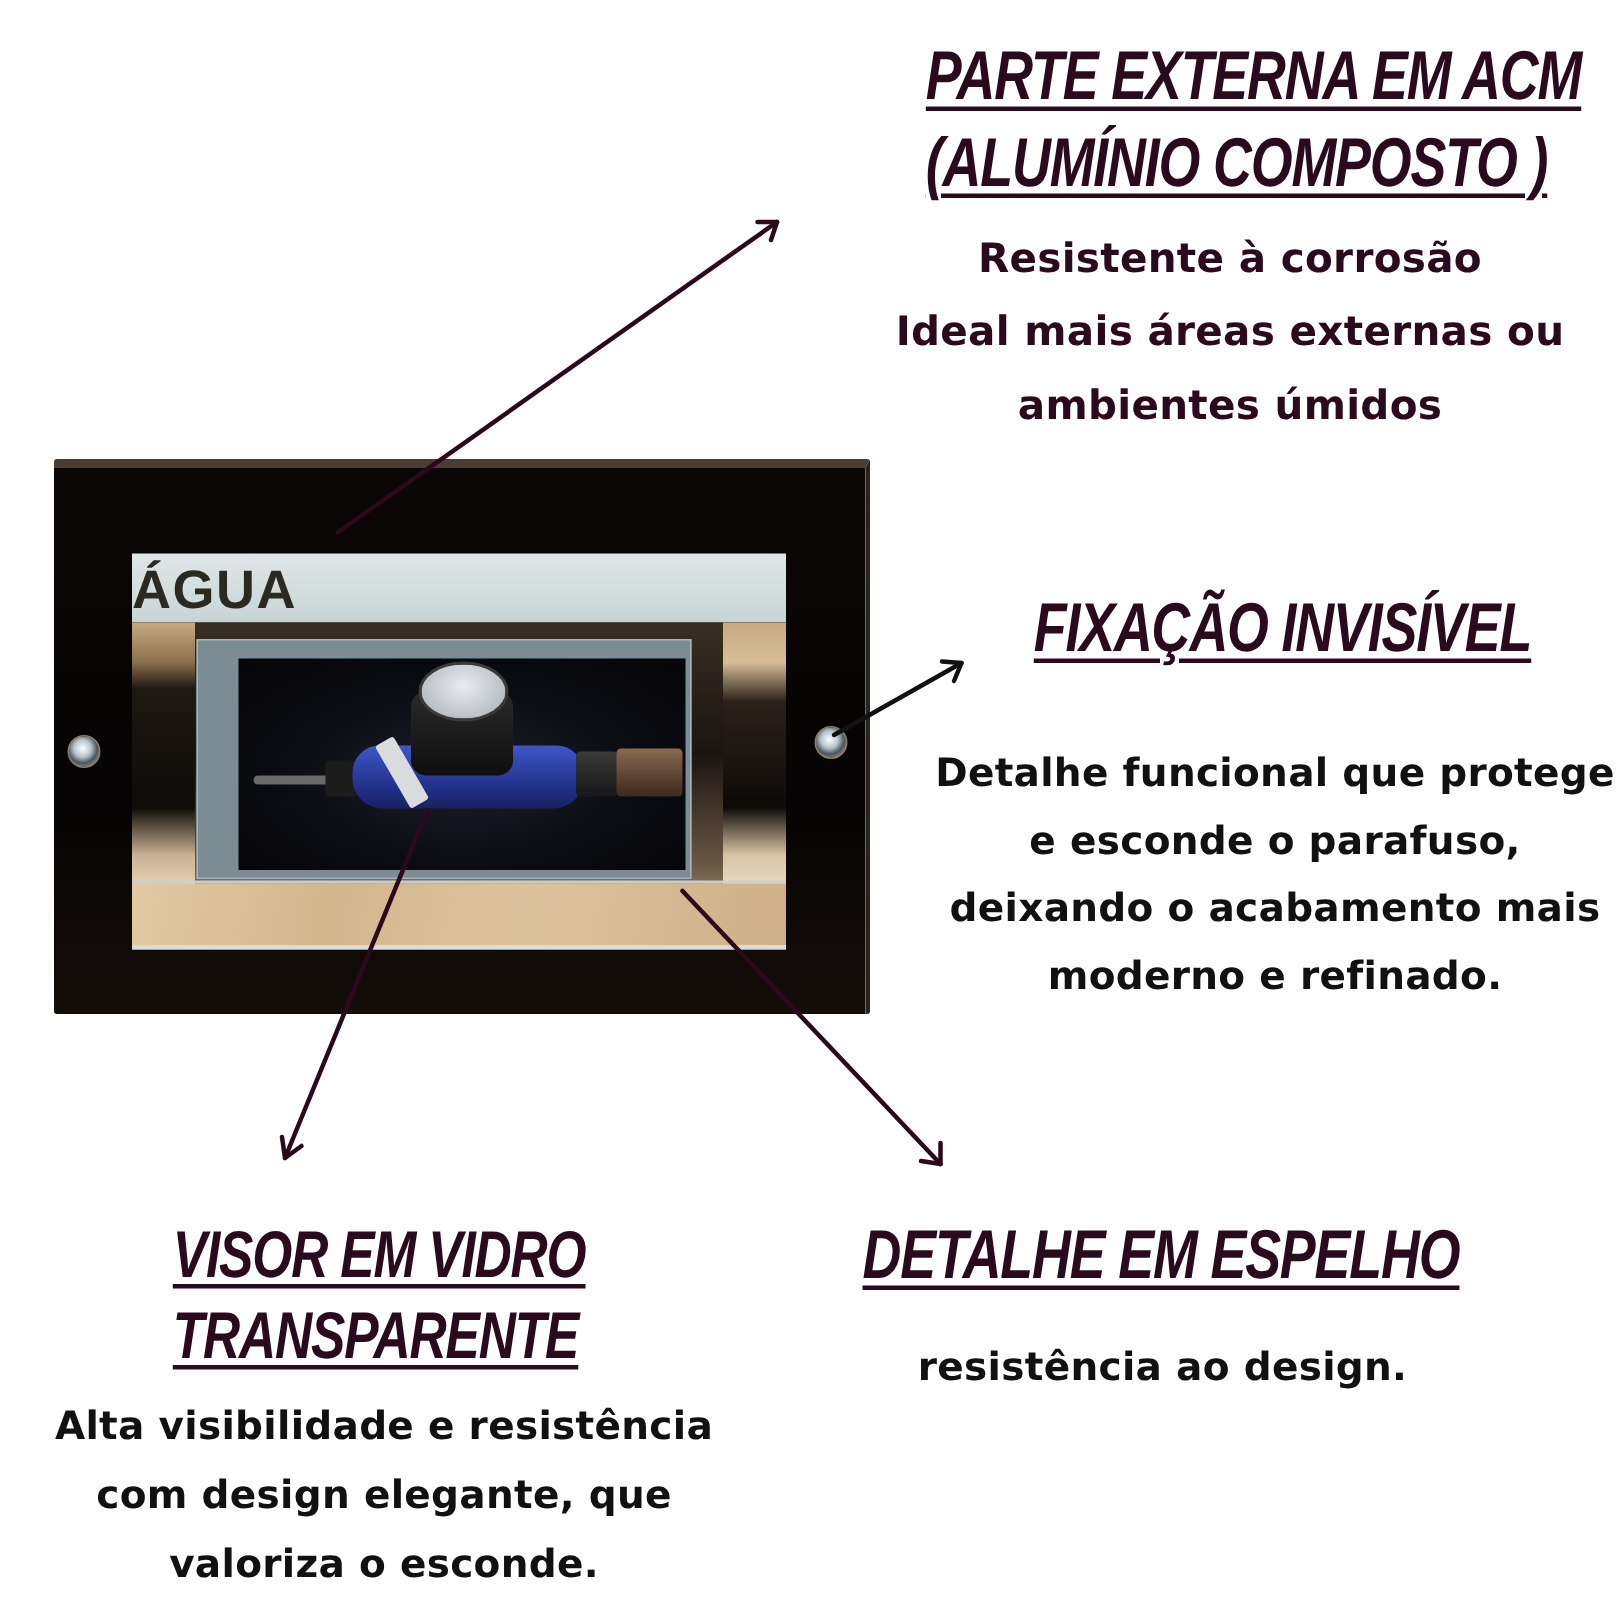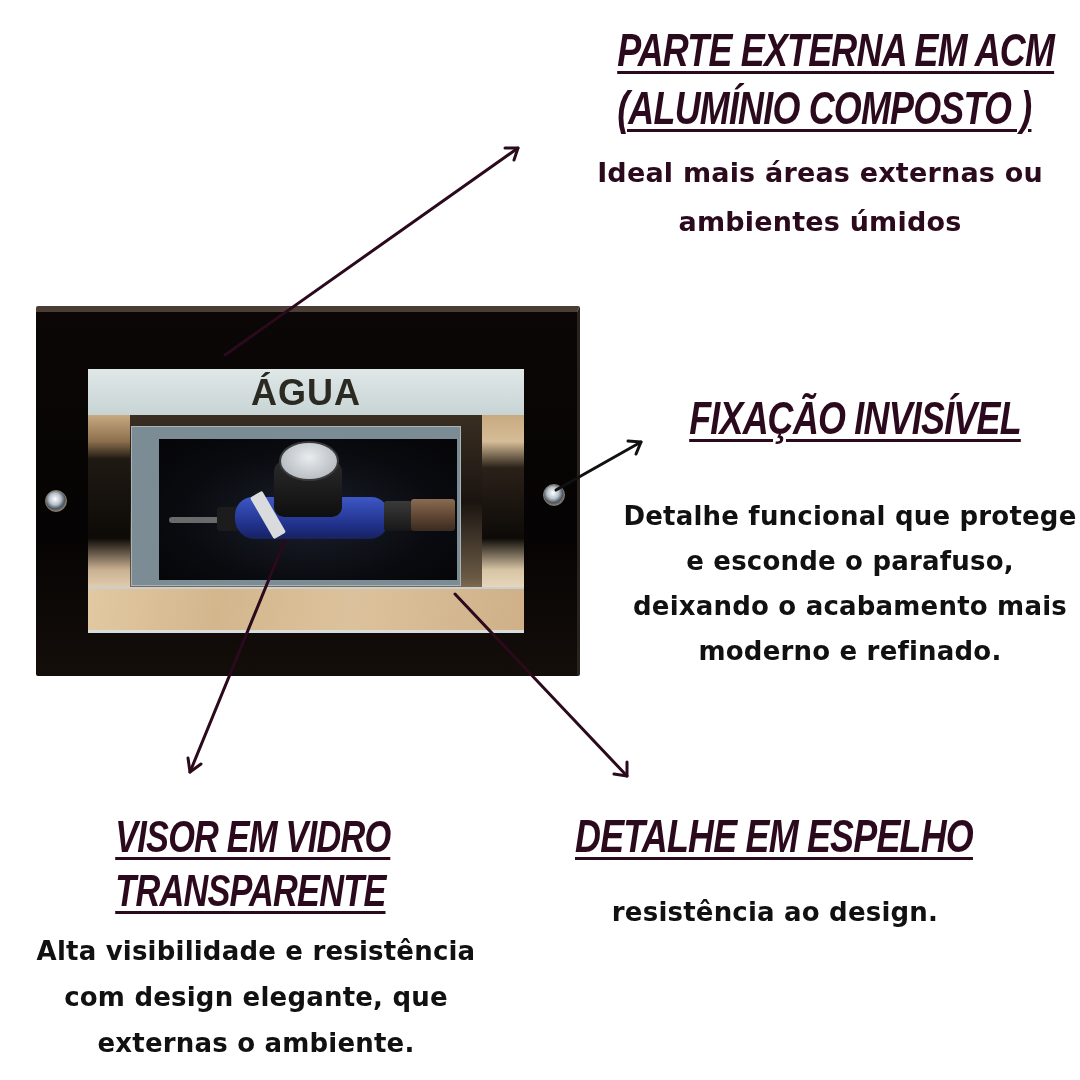--- a/index.html
+++ b/index.html
@@ -52,21 +52,20 @@
   .product {
     position: absolute; left: 36px; top: 306px; width: 544px; height: 370px;
     background: linear-gradient(180deg, #0b0706 0%, #050303 60%, #140e0a 100%);
     border-top: 6px solid #4a3d36;
     border-right: 3px solid #2a221d;
     border-radius: 2px;
   }
   .label-strip {
     position: absolute; left: 52px; top: 57px; width: 436px; height: 46px;
     background: linear-gradient(180deg, #dfe7e7, #c8d4d4);
-    text-align: center;
     font-family: "Liberation Sans", sans-serif; font-weight: bold;
     font-size: 36px; line-height: 48px; color: #2b2a22; letter-spacing: 1px;
   }
   .mirror-frame {
     position: absolute; left: 52px; top: 103px; width: 436px; height: 218px;
     background: linear-gradient(180deg, #3a2e22 0%, #1a1410 40%, #6b5a45 75%, #d8bf98 100%);
   }
   .mirror-side-l { position:absolute; left:0; top:0; width:42px; height:176px;
     background: linear-gradient(180deg,#c7aa80 0%,#8c6f4d 15%,#1f1913 25%,#0d0a07 70%,#c9b092 88%,#e6d3b3 100%); }
   .mirror-side-r { position:absolute; right:0; top:0; width:42px; height:176px;
@@ -146,38 +145,39 @@
       <polyline points="627,762 627,776 614,774"></polyline>
     </g>
   </g>
 </svg>
 
 <div class="heading" id="h-acm">
   <div>PARTE EXTERNA EM ACM</div>
   <div>(ALUMÍNIO COMPOSTO )</div>
 </div>
 <div class="desc" id="d-acm">
+  <div>Resistente à corrosão</div>
   <div>Ideal mais áreas externas ou</div>
   <div>ambientes úmidos</div>
 </div>
 
 <div class="heading" id="h-fix">FIXAÇÃO INVISÍVEL</div>
 <div class="desc" id="d-fix">
   <div>Detalhe funcional que protege</div>
   <div>e esconde o parafuso,</div>
   <div>deixando o acabamento mais</div>
   <div>moderno e refinado.</div>
 </div>
 
 <div class="heading" id="h-vis">
   <div>VISOR EM VIDRO</div>
   <div>TRANSPARENTE </div>
 </div>
 <div class="desc" id="d-vis">
   <div>Alta visibilidade e resistência</div>
   <div>com design elegante,  que</div>
-  <div>externas o ambiente.</div>
+  <div>valoriza o esconde.</div>
 </div>
 
 <div class="heading" id="h-esp">DETALHE EM ESPELHO</div>
 <div class="desc" id="d-esp">
   <div>resistência ao design.</div>
 </div>
 
 </body></html>

